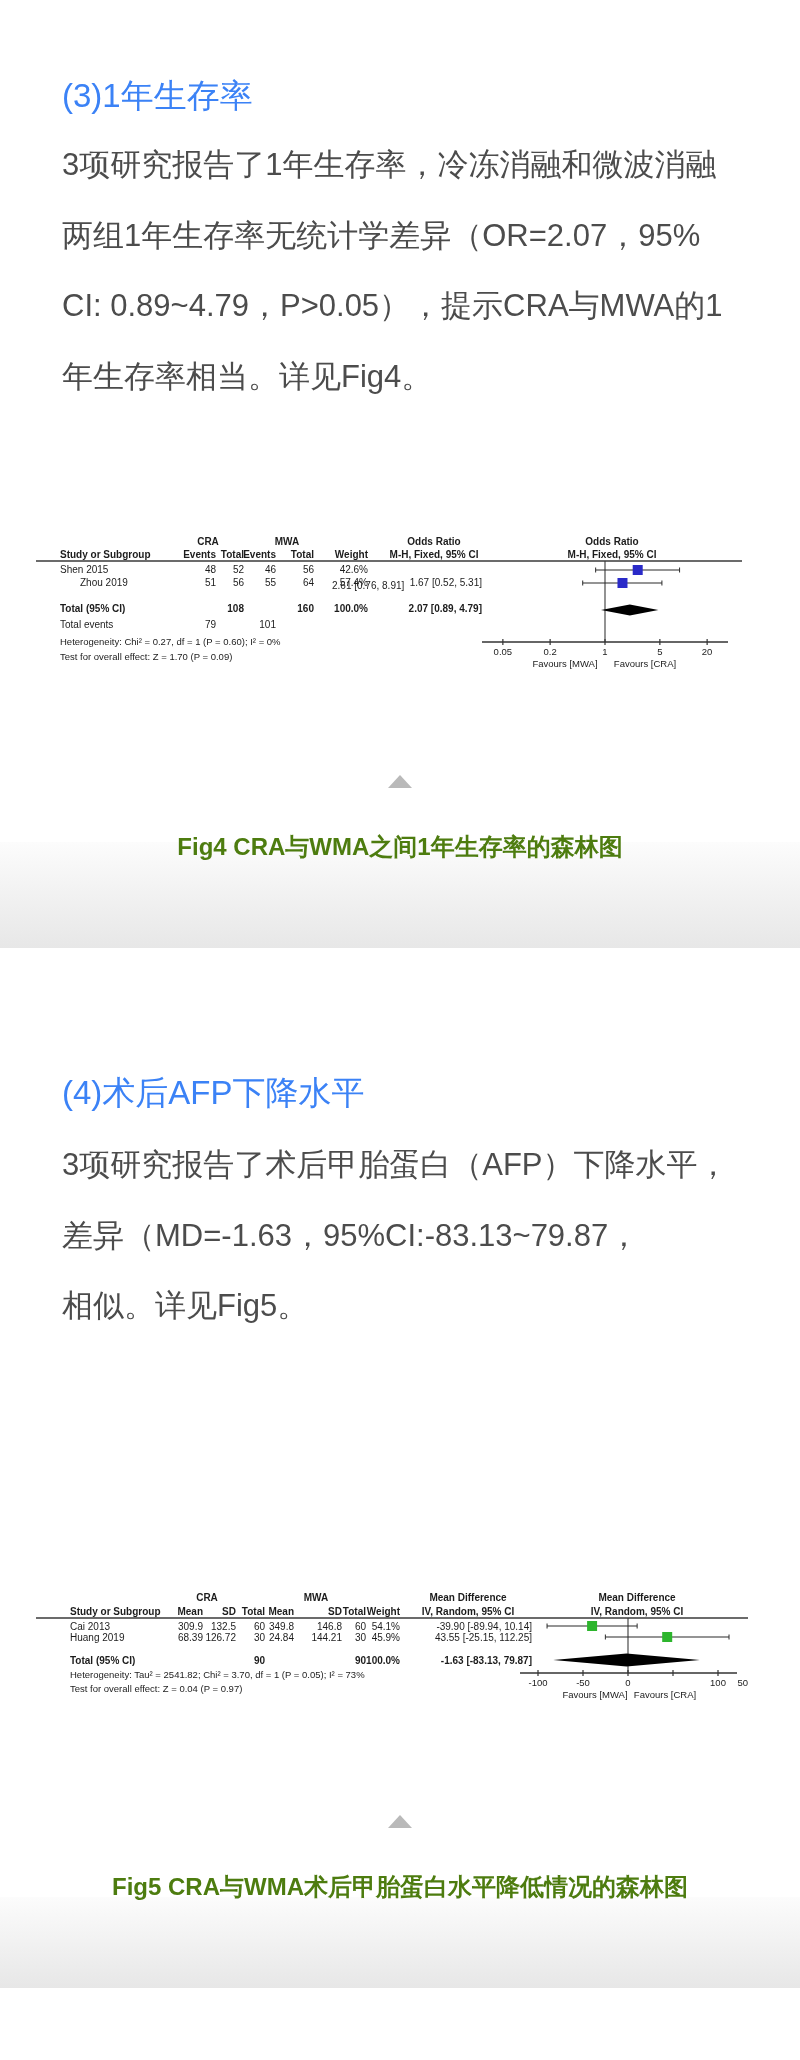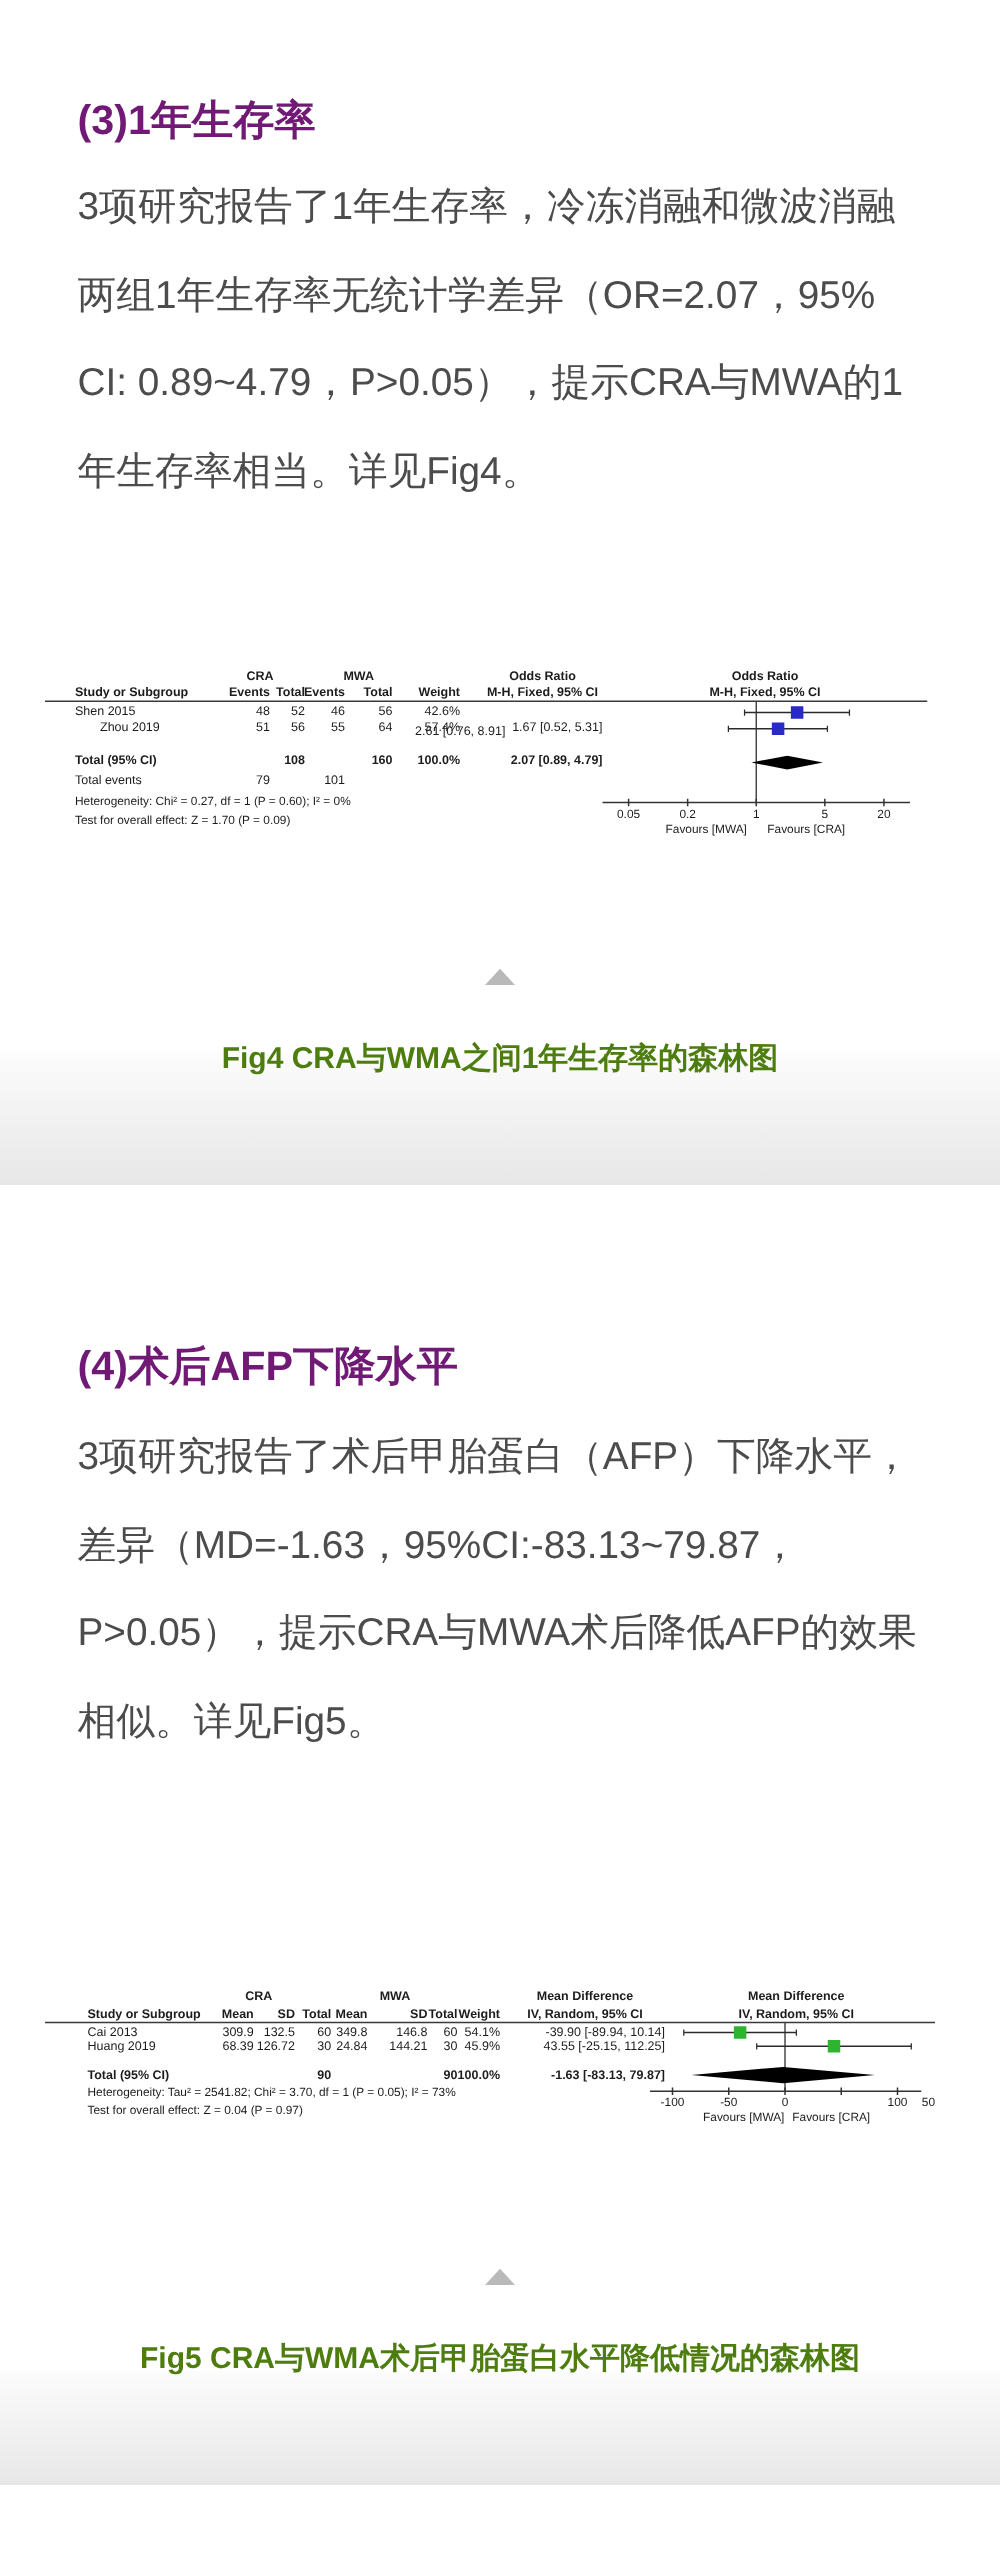--- a/index.html
+++ b/index.html
@@ -2,21 +2,21 @@
 <html><head>
 <meta charset="utf-8">
 <style>
   html,body{margin:0;padding:0}
   body{
     width:800px;height:2060px;position:relative;overflow:hidden;
     background:#ffffff;font-family:"Liberation Sans","DejaVu Sans",sans-serif;
   }
   h2.sec-heading{
     position:absolute;left:62px;margin:0;
-    font-size:33px;font-weight:700;color:#701a75;line-height:38px;
+    font-size:33px;font-weight:400;color:#3b82f6;line-height:38px;
   }
   #h3{top:77px}
   #h4{top:1074px}
   .para{position:absolute;left:62px;width:716px;color:#4c4c4c;font-size:31px}
   .para .pl{line-height:70.5px;height:70.5px;white-space:nowrap}
   #para3{top:130px}
   #para4{top:1130px}
 
   
   .forest{position:absolute;background:#ffffff}
@@ -127,21 +127,20 @@
     </div>
 
   <div class="tri" id="tri4"></div>
   <div class="band" id="band4"></div>
   <div class="fig-caption" id="cap4">Fig4 CRA与WMA之间1年生存率的森林图</div>
 
   <h2 class="sec-heading" id="h4">(4)术后AFP下降水平</h2>
   <div class="para" id="para4">
       <div class="pl">3项研究报告了术后甲胎蛋白（AFP）下降水平，</div>
       <div class="pl">差异（MD=-1.63，95%CI:-83.13~79.87，</div>
-      <div class="pl">P&gt;0.05），提示CRA与MWA术后降低AFP的效果</div>
       <div class="pl">相似。详见Fig5。</div>
     </div>
 
   <div class="forest" id="forest5">
       <svg width="712" height="120" class="fsvg">
         <line x1="0" y1="29" x2="712" y2="29" stroke="#3a3a3a" stroke-width="1.3"></line>
         <line x1="592" y1="29" x2="592" y2="84" stroke="#3a3a3a" stroke-width="1.1"></line>
         <line x1="484" y1="84" x2="701" y2="84" stroke="#333333" stroke-width="1.3"></line>
         <line x1="511.054" y1="37" x2="601.126" y2="37" stroke="#2b2b2b" stroke-width="1.2"></line>
         <line x1="511.054" y1="34.5" x2="511.054" y2="39.5" stroke="#2b2b2b" stroke-width="1"></line>

